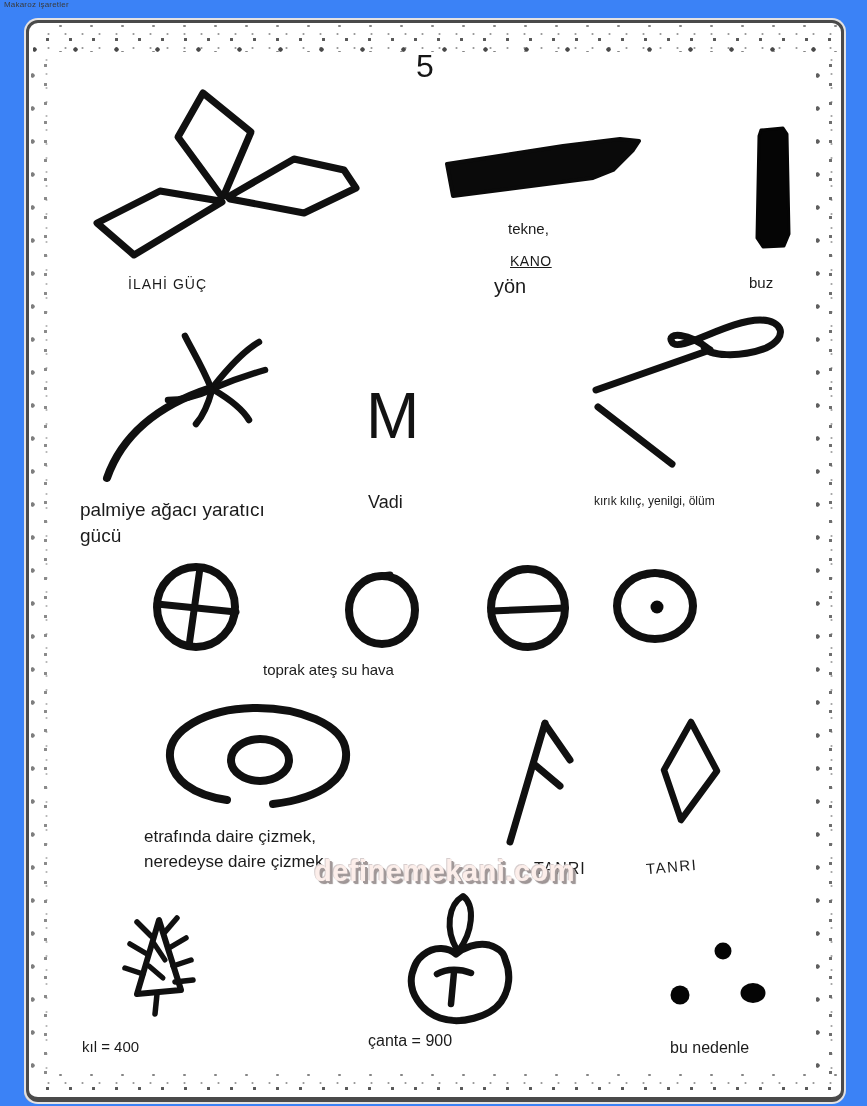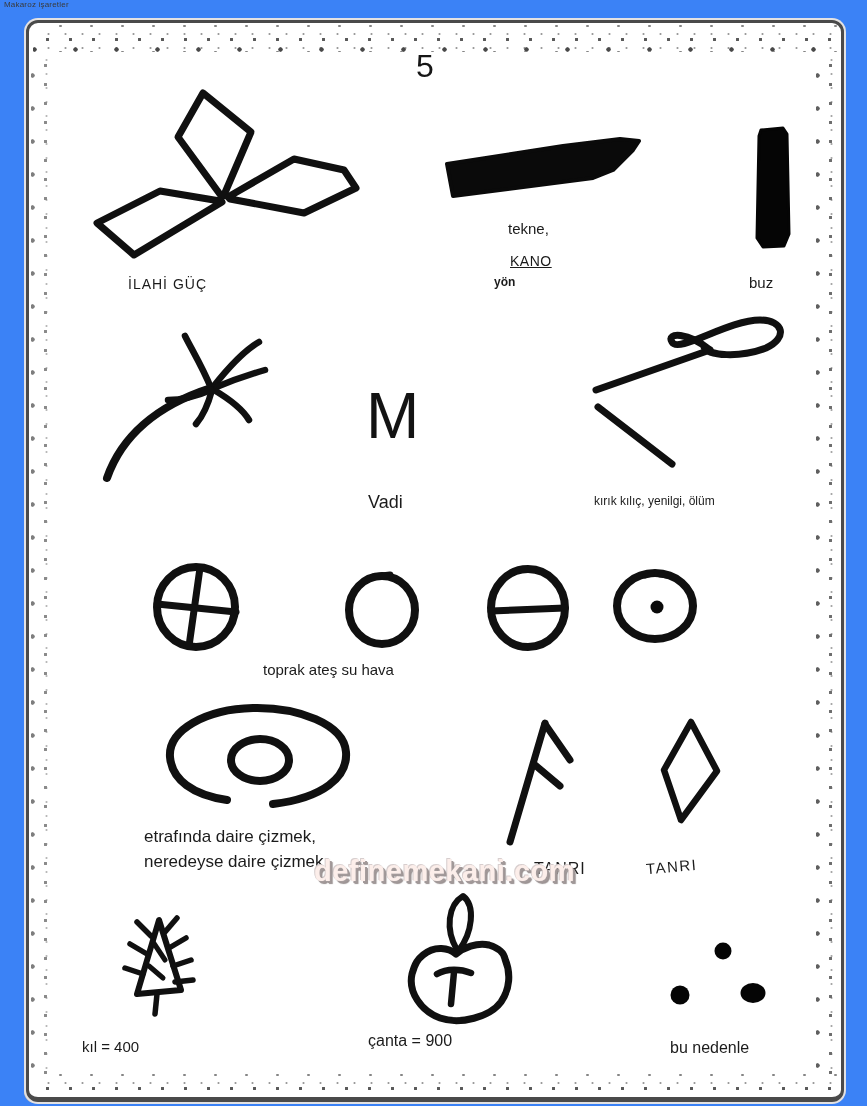--- a/index.html
+++ b/index.html
@@ -57,33 +57,37 @@
     <path d="M4,30 L120,12 L177,5 L196,7 L190,16 L170,36 L150,44 L10,62 Z" fill="#0a0a0a" stroke="#0a0a0a" stroke-width="4" stroke-linejoin="round"></path>
   </svg>
 
   <svg class="sym" style="left:751px;top:126px;" width="44" height="124" viewBox="0 0 44 124">
     <path d="M10,4 L32,2 L36,8 L38,108 L33,120 L12,121 L6,112 L8,10 Z" fill="#050505" stroke="#050505" stroke-width="3" stroke-linejoin="round"></path>
   </svg>
 
   <div class="lbl" style="left:128px;top:276px;font-size:14px;letter-spacing:1px;">İLAHİ GÜÇ</div>
   <div class="lbl" style="left:508px;top:220px;font-size:15px;">tekne,</div>
   <div class="lbl" style="left:510px;top:253px;font-size:14px;letter-spacing:.5px;text-decoration:underline;">KANO</div>
-  <div class="lbl" style="left:494px;top:275px;font-size:12px;font-weight:bold;">yön</div>
+  <div class="lbl" style="left:494px;top:275px;font-size:20px;">yön</div>
   <div class="lbl" style="left:749px;top:274px;font-size:15px;">buz</div>
 
   <svg class="sym" style="left:93px;top:330px;" width="260" height="200" viewBox="0 0 260 200">
     <path class="stroke" stroke-width="8" d="M14,148 C28,108 62,76 118,58"></path>
     <path class="stroke" stroke-width="6.5" d="M118,58 C110,38 99,20 92,6"></path>
     <path class="stroke" stroke-width="6.5" d="M120,57 C135,38 152,20 166,12"></path>
     <path class="stroke" stroke-width="6.5" d="M121,58 C140,50 158,44 172,40"></path>
     <path class="stroke" stroke-width="6.5" d="M121,60 C138,70 150,80 156,90"></path>
     <path class="stroke" stroke-width="6.5" d="M119,60 C115,75 110,86 103,94"></path>
     <path class="stroke" stroke-width="6.5" d="M118,60 C104,66 90,70 75,70"></path>
   </svg>
 
+  <div class="lbl" style="left:80px;top:497px;font-size:19px;line-height:26px;white-space:normal;width:270px;">
+    <span>palmiye ağacı yaratıcı</span><br>
+    <span>gücü</span>
+  </div>
 
   <div class="m-glyph">M</div>
   <div class="lbl" style="left:368px;top:492px;font-size:18px;text-align:center;">Vadi</div>
 
   <svg class="sym" style="left:588px;top:312px;" width="235" height="160" viewBox="0 0 235 160">
     <path class="stroke" stroke-width="7" d="M8,78 L122,38"></path>
     <path class="stroke" stroke-width="7" d="M122,38 C100,20 78,20 84,30 C90,42 140,8 172,8 C196,8 200,26 178,36 C152,46 120,44 116,35"></path>
     <path class="stroke" stroke-width="7" d="M10,95 L84,152"></path>
   </svg>
   <div class="lbl" style="left:594px;top:494px;font-size:12px;">kırık kılıç, yenilgi, ölüm</div>

